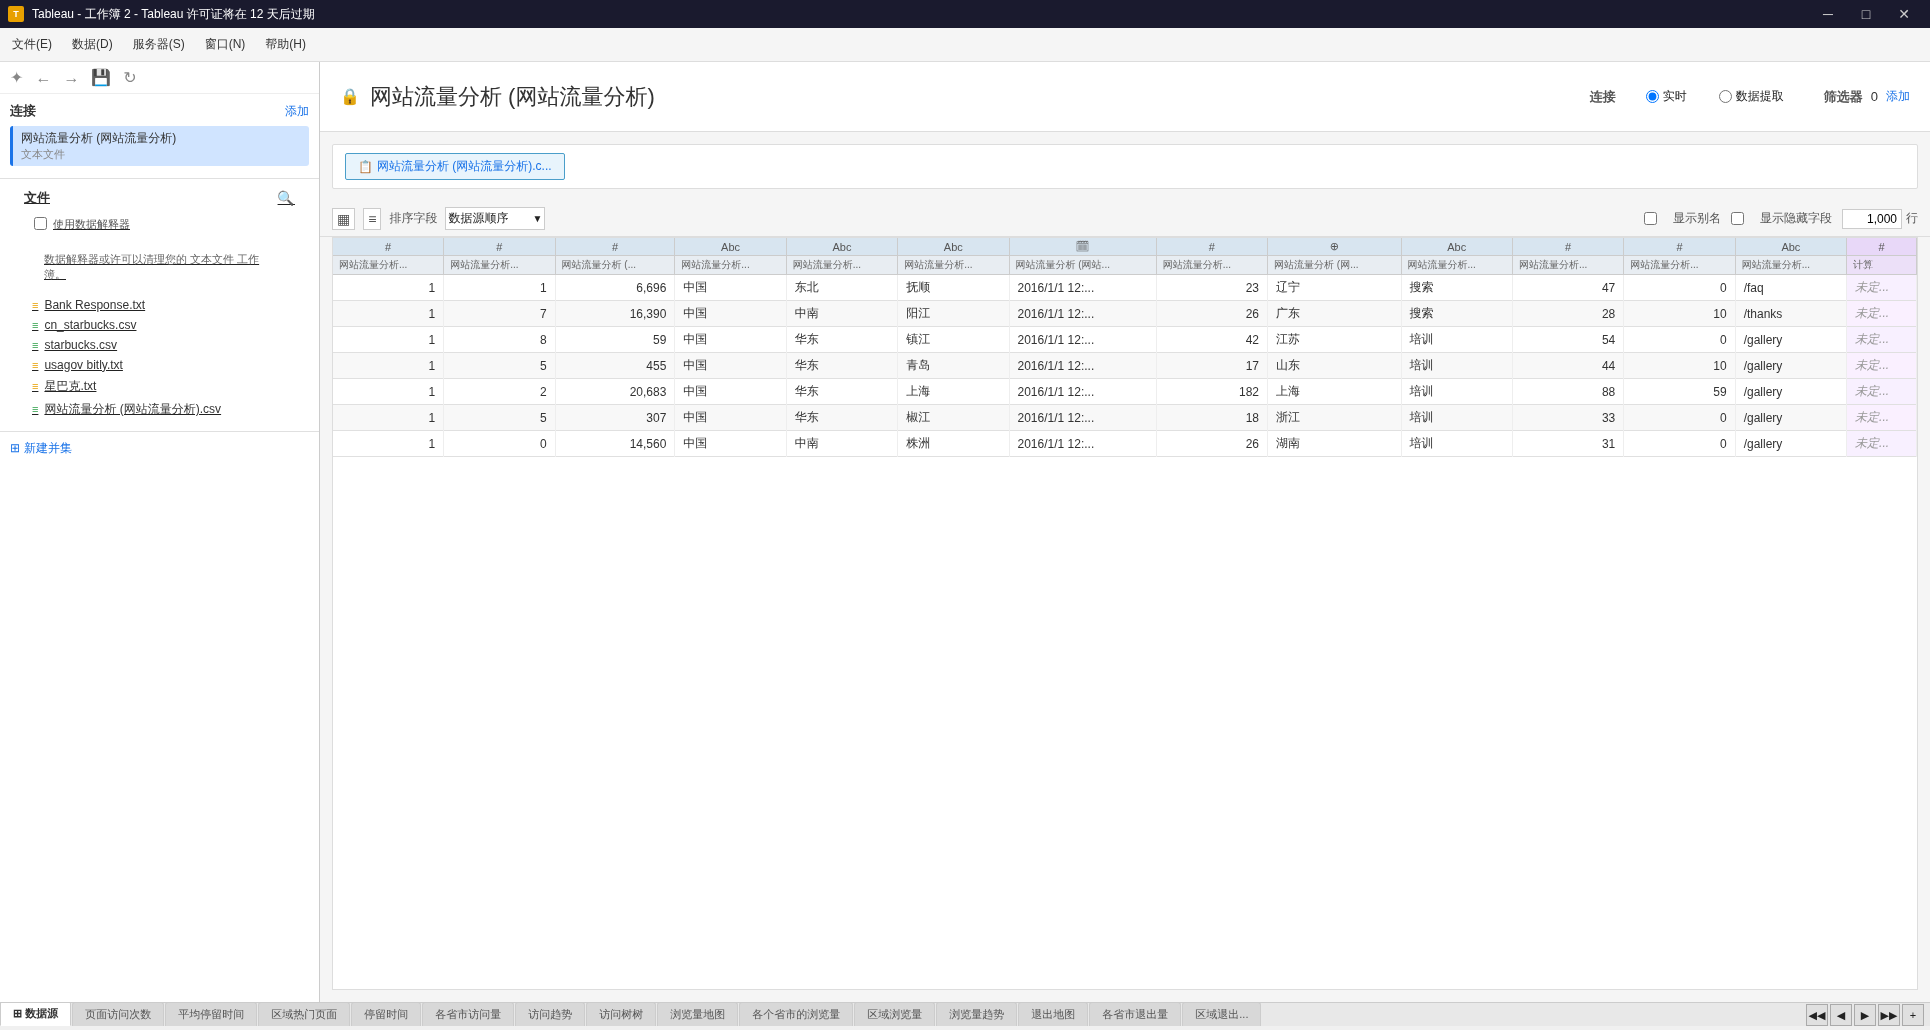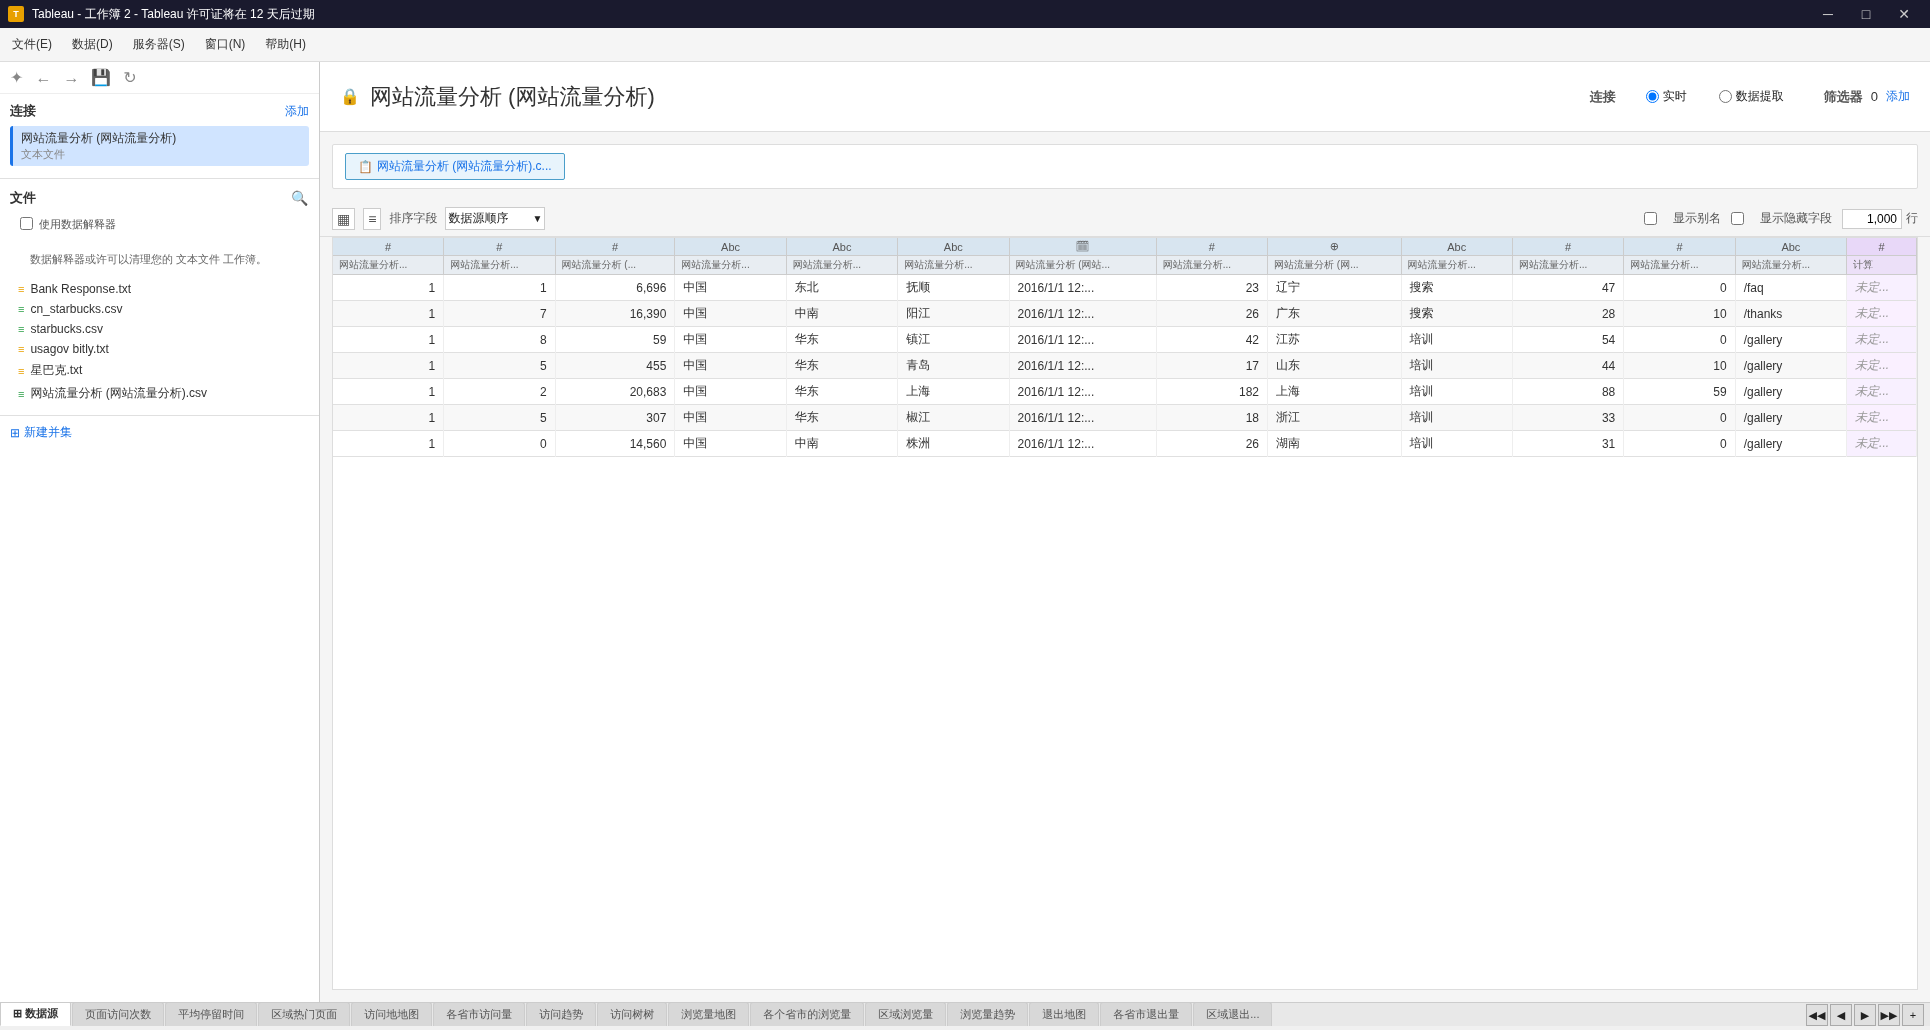--- a/index.html
+++ b/index.html
@@ -22,21 +22,21 @@
     
     .sidebar { width: 320px; background: #fff; border-right: 1px solid #ccc; display: flex; flex-direction: column; overflow-y: auto; }
     .sidebar-section { padding: 8px 10px; }
     .sidebar-header { display: flex; justify-content: space-between; align-items: center; font-weight: bold; font-size: 13px; color: #333; margin-bottom: 6px; }
     .sidebar-add-link { color: #1a73e8; cursor: pointer; font-size: 12px; font-weight: normal; }
     .sidebar-item { padding: 4px 8px; cursor: pointer; border-radius: 3px; }
     .sidebar-item.active { background: #d0e4ff; border-left: 3px solid #1a73e8; }
     .sidebar-item-title { font-size: 12px; color: #333; }
     .sidebar-item-sub { font-size: 11px; color: #888; }
     .sidebar-divider { height: 1px; background: #e0e0e0; margin: 4px 0; }
-    .sidebar-file-section { padding: 6px 10px; }
+    .sidebar-file-section { padding: 6px 24px; text-decoration: underline; }
     .sidebar-file-header { display: flex; justify-content: space-between; align-items: center; font-weight: bold; font-size: 13px; color: #333; margin-bottom: 4px; }
     .sidebar-search-icon { cursor: pointer; color: #666; font-size: 14px; }
     .sidebar-file-item { padding: 3px 8px; cursor: pointer; display: flex; align-items: center; gap: 6px; font-size: 12px; color: #333; }
     .file-icon { font-size: 11px; color: #e8a000; }
     .file-icon-csv { color: #2ca048; }
     .checkbox-area { padding: 6px 10px; }
     .checkbox-row { display: flex; align-items: flex-start; gap: 6px; font-size: 11px; color: #555; margin-bottom: 16px; }
     .data-desc { font-size: 11px; color: #666; padding: 4px 10px 6px 10px; line-height: 1.4; }
     .new-union { padding: 4px 10px; font-size: 12px; color: #1a73e8; cursor: pointer; display: flex; align-items: center; gap: 4px; }
 
@@ -405,21 +405,21 @@
 </div>
 
 <div class="bottom-tabs">
   <div class="bottom-tab bottom-tab-datasource active">
     <span>⊞</span>
     <span>数据源</span>
   </div>
   <div class="bottom-tab"><span>页面访问次数</span></div>
   <div class="bottom-tab"><span>平均停留时间</span></div>
   <div class="bottom-tab"><span>区域热门页面</span></div>
-  <div class="bottom-tab"><span>访问地地图</span></div>
+  <div class="bottom-tab"><span>停留时间</span></div>
   <div class="bottom-tab"><span>各省市访问量</span></div>
   <div class="bottom-tab"><span>访问趋势</span></div>
   <div class="bottom-tab"><span>访问树树</span></div>
   <div class="bottom-tab"><span>浏览量地图</span></div>
   <div class="bottom-tab"><span>各个省市的浏览量</span></div>
   <div class="bottom-tab"><span>区域浏览量</span></div>
   <div class="bottom-tab"><span>浏览量趋势</span></div>
   <div class="bottom-tab"><span>退出地图</span></div>
   <div class="bottom-tab"><span>各省市退出量</span></div>
   <div class="bottom-tab"><span>区域退出...</span></div>

